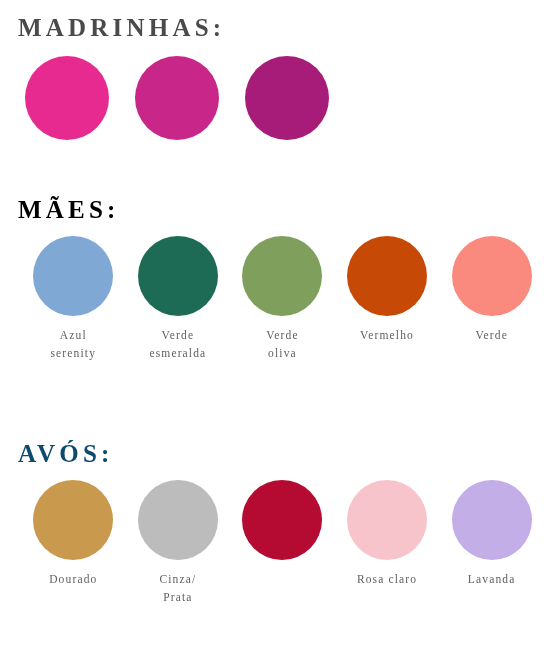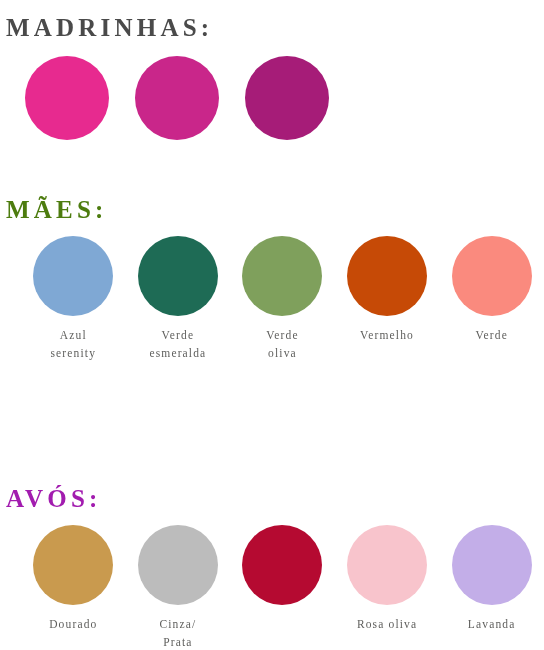--- a/index.html
+++ b/index.html
@@ -27,21 +27,21 @@
   .section-madrinhas { top: 14px; }
   .section-maes     { top: 196px; }
   .section-avos     { top: 440px; }
 
   .section-title {
     font-family: "Liberation Serif", "DejaVu Serif", serif;
     font-weight: bold;
     font-size: 25px;
     letter-spacing: 4.2px;
     color: #4a4a4a;
-    padding-left: 6px;
+    padding-left: 18px;
     margin: 0;
     line-height: 1.1;
     white-space: nowrap;
   }
 
   .swatch-row {
     display: flex;
     align-items: flex-start;
     padding-left: 12px;
     box-sizing: border-box;
@@ -94,21 +94,21 @@
         <span class="swatch-label" style="color: rgb(96, 96, 94);"></span>
       </div>
       <div class="swatch">
         <span class="dot" style="background-color: rgb(166, 28, 120);"></span>
         <span class="swatch-label" style="color: rgb(96, 96, 94);"></span>
       </div>
     </div>
   </div>
 
   <div class="section section-maes">
-    <h2 class="section-title" style="color: #4d7c0f;">MÃES:</h2>
+    <h2 class="section-title" style="color: #000000;">MÃES:</h2>
     <div class="swatch-row row-5">
       <div class="swatch">
         <span class="dot" style="background-color: rgb(127, 168, 212);"></span>
         <span class="swatch-label" style="color: rgb(96, 96, 94);">Azul
 serenity</span>
       </div>
       <div class="swatch">
         <span class="dot" style="background-color: rgb(30, 107, 85);"></span>
         <span class="swatch-label" style="color: rgb(96, 96, 94);">Verde
 esmeralda</span>
@@ -123,37 +123,37 @@
         <span class="swatch-label" style="color: rgb(96, 96, 94);">Vermelho</span>
       </div>
       <div class="swatch">
         <span class="dot" style="background-color: rgb(250, 138, 126);"></span>
         <span class="swatch-label" style="color: rgb(96, 96, 94);">Verde</span>
       </div>
     </div>
   </div>
 
   <div class="section section-avos">
-    <h2 class="section-title" style="color: #a21caf; margin-top: 45px;">AVÓS:</h2>
+    <h2 class="section-title" style="color: #0c4a6e;">AVÓS:</h2>
     <div class="swatch-row row-5">
       <div class="swatch">
         <span class="dot" style="background-color: rgb(201, 154, 78);"></span>
         <span class="swatch-label" style="color: rgb(96, 96, 94);">Dourado</span>
       </div>
       <div class="swatch">
         <span class="dot" style="background-color: rgb(188, 188, 188);"></span>
         <span class="swatch-label" style="color: rgb(96, 96, 94);">Cinza/
 Prata</span>
       </div>
       <div class="swatch">
         <span class="dot" style="background-color: rgb(181, 10, 49);"></span>
       </div>
       <div class="swatch">
         <span class="dot" style="background-color: rgb(248, 196, 204);"></span>
-        <span class="swatch-label" style="color: rgb(96, 96, 94);">Rosa oliva</span>
+        <span class="swatch-label" style="color: rgb(96, 96, 94);">Rosa claro</span>
       </div>
       <div class="swatch">
         <span class="dot" style="background-color: rgb(195, 174, 232);"></span>
         <span class="swatch-label" style="color: rgb(96, 96, 94);">Lavanda</span>
       </div>
     </div>
   </div>
 
 </div>
 

